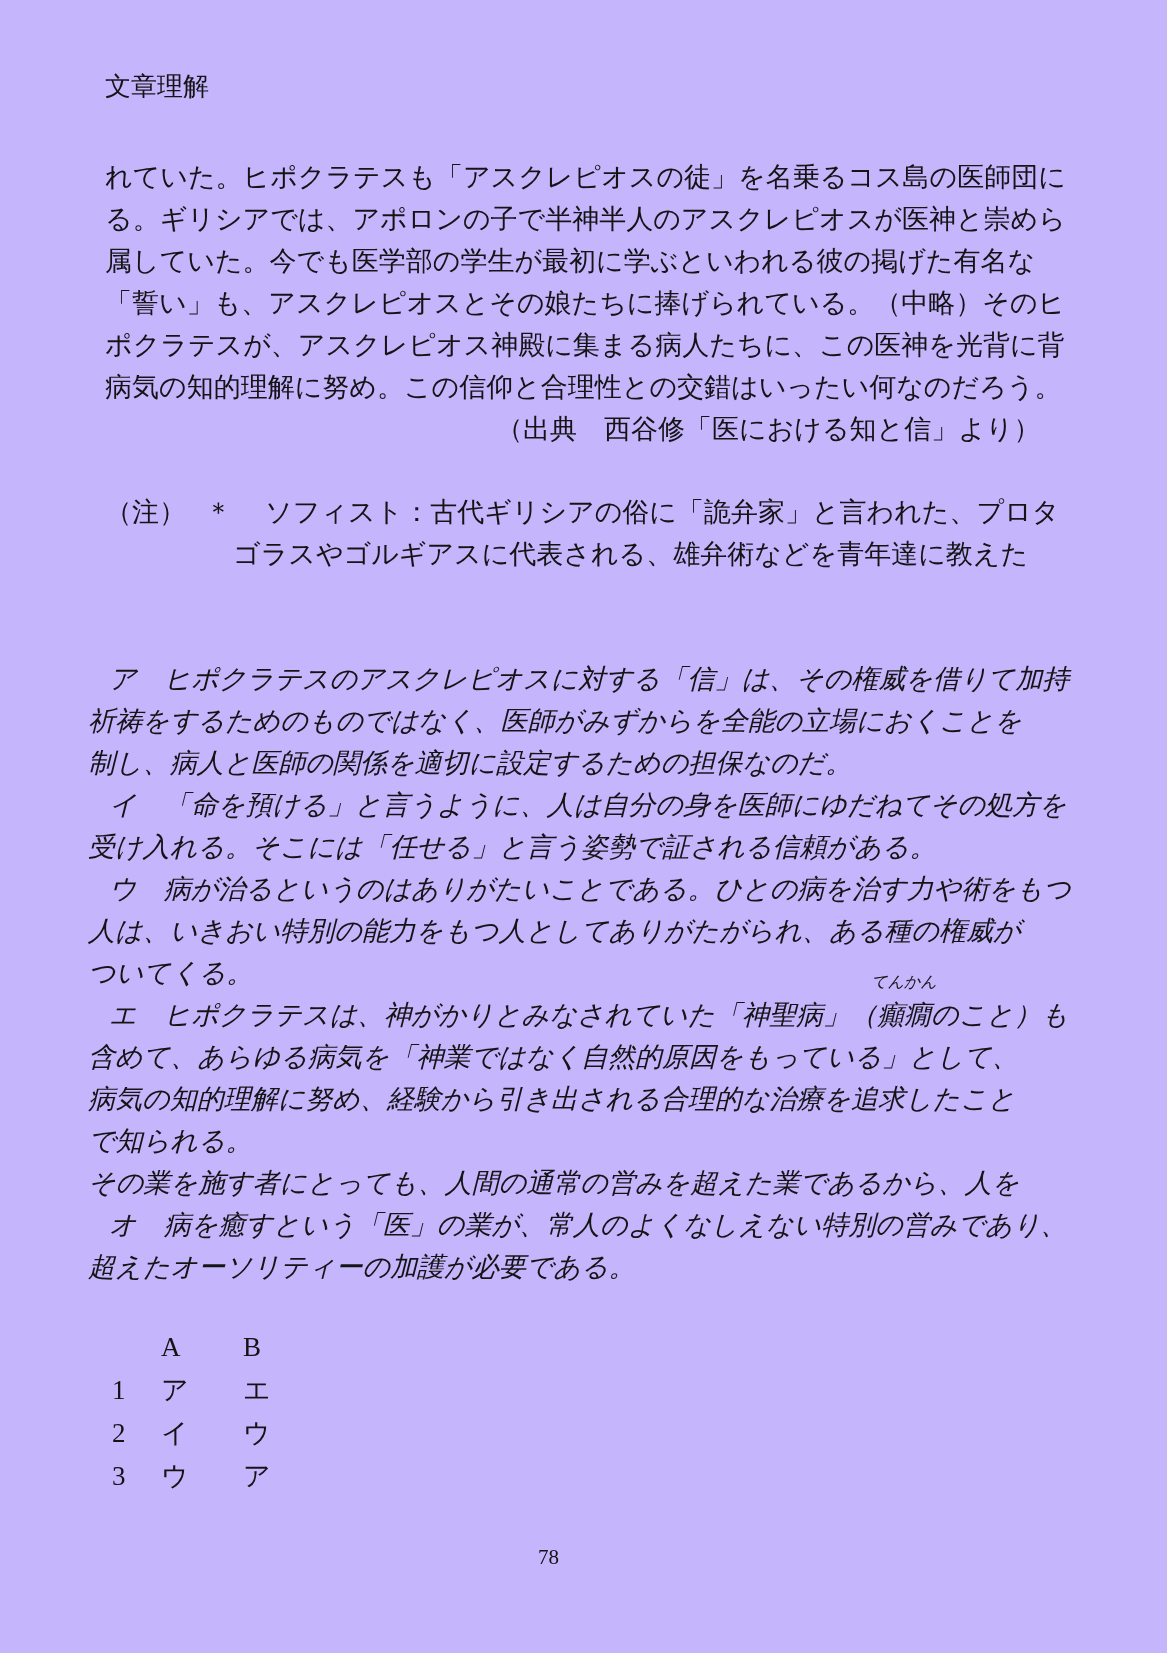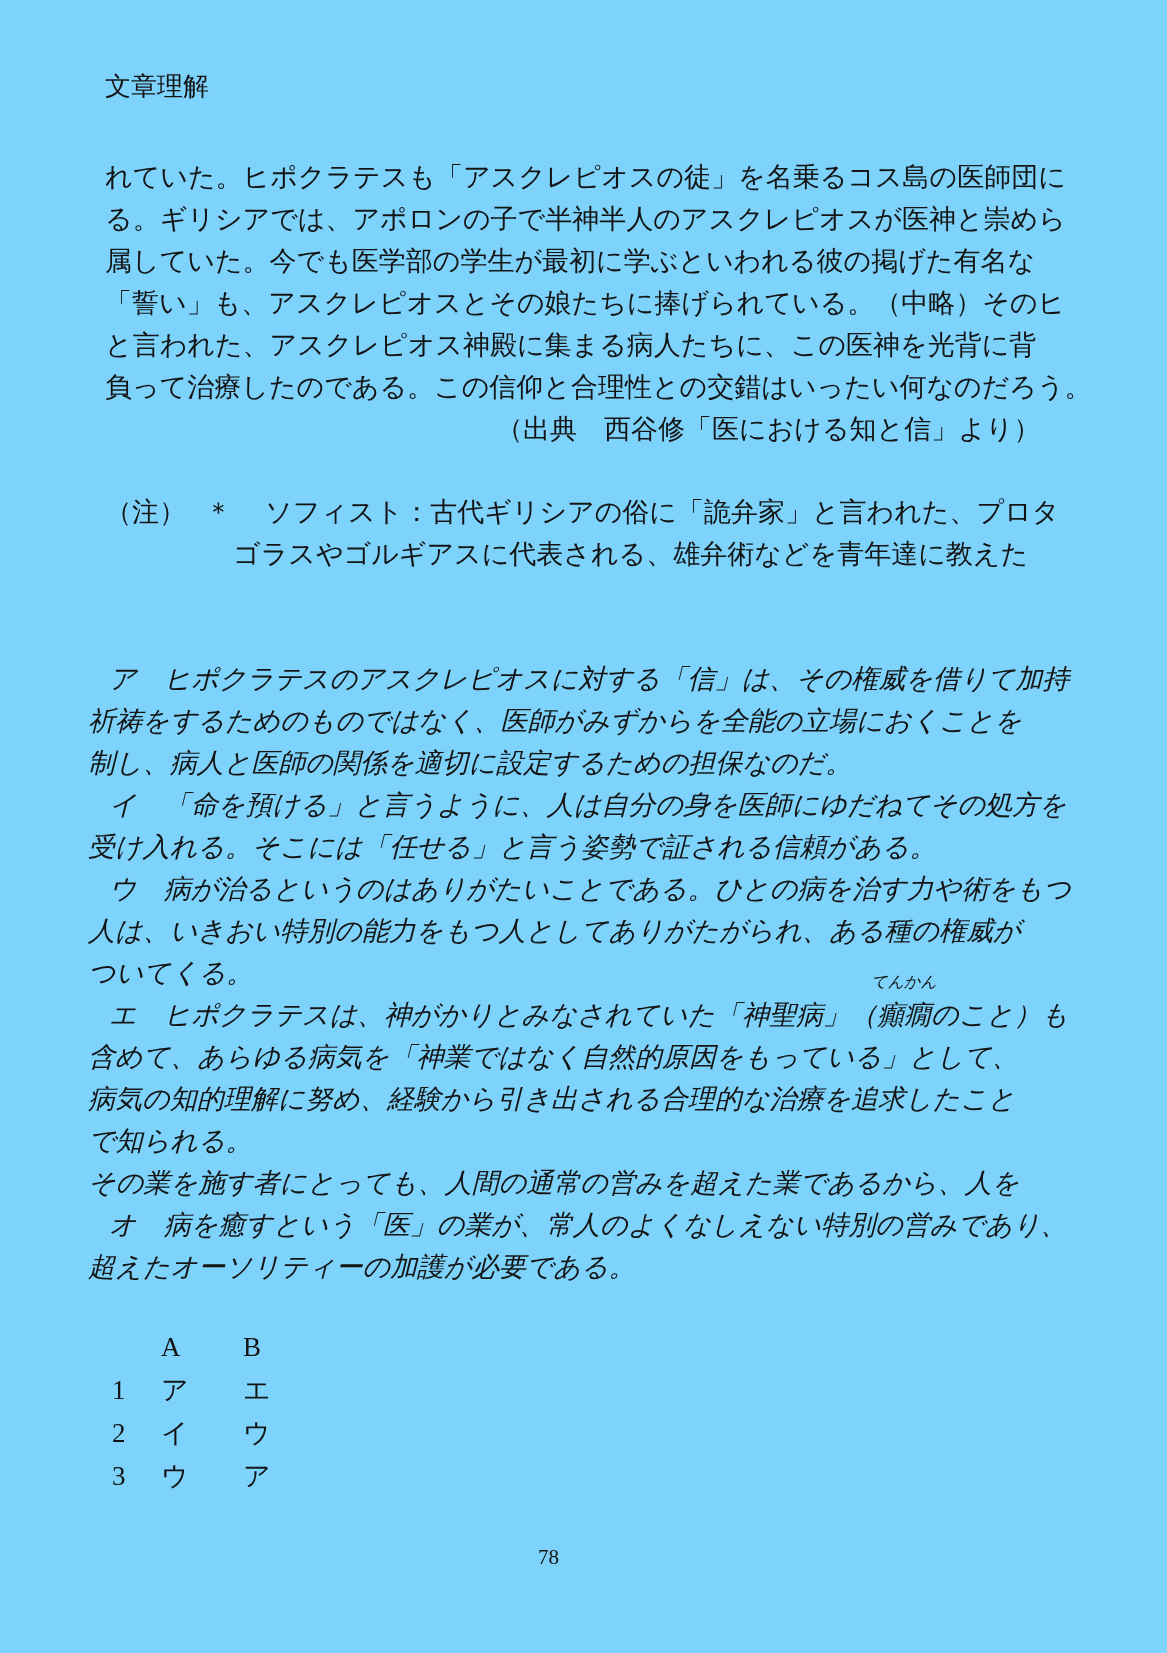--- a/index.html
+++ b/index.html
@@ -1,21 +1,21 @@
 <!DOCTYPE html>
 <html lang="ja"><head>
 <meta charset="utf-8">
 <style>
   html, body { margin: 0; padding: 0; background: #e8e8e8; }
   .page {
     position: relative;
     width: 1167px;
     height: 1653px;
     margin: 0 auto;
-    background: #7dd3fc;
+    background: #c4b5fd;
     color: #141414;
     font-family: "Liberation Serif", "DejaVu Serif", serif;
     overflow: hidden;
   }
   .txt { font-size: 27px; line-height: 42px; white-space: nowrap; }
   .line { white-space: nowrap; }
 
   #doc-header { position: absolute; top: 66px; left: 105px; font-size: 26px; line-height: 42px; }
 
   #passage { position: absolute; top: 156px; left: 105px; width: 1010px; }
@@ -52,22 +52,22 @@
 
 <div class="page">
 
   <div id="doc-header">文章理解</div>
 
   <div id="passage" class="txt">
     <div class="line">れていた。ヒポクラテスも「アスクレピオスの徒」を名乗るコス島の医師団に</div>
     <div class="line">る。ギリシアでは、アポロンの子で半神半人のアスクレピオスが医神と崇めら</div>
     <div class="line">属していた。今でも医学部の学生が最初に学ぶといわれる彼の掲げた有名な</div>
     <div class="line">「誓い」も、アスクレピオスとその娘たちに捧げられている。（中略）そのヒ</div>
-    <div class="line">と言われた、アスクレピオス神殿に集まる病人たちに、この医神を光背に背</div>
-    <div class="line">負って治療したのである。この信仰と合理性との交錯はいったい何なのだろう。</div>
+    <div class="line">ポクラテスが、アスクレピオス神殿に集まる病人たちに、この医神を光背に背</div>
+    <div class="line">病気の知的理解に努め。この信仰と合理性との交錯はいったい何なのだろう。</div>
     <div class="line citation">（出典　西谷修「医における知と信」より）</div>
   </div>
 
   <div id="note-block" class="txt">
     <div class="note-line1">
       <span class="note-label">（注）</span>
       <span class="note-asterisk">＊</span>
       <span class="note-text">ソフィスト：古代ギリシアの俗に「詭弁家」と言われた、プロタ</span>
     </div>
     <div class="line note-cont">ゴラスやゴルギアスに代表される、雄弁術などを青年達に教えた</div>

